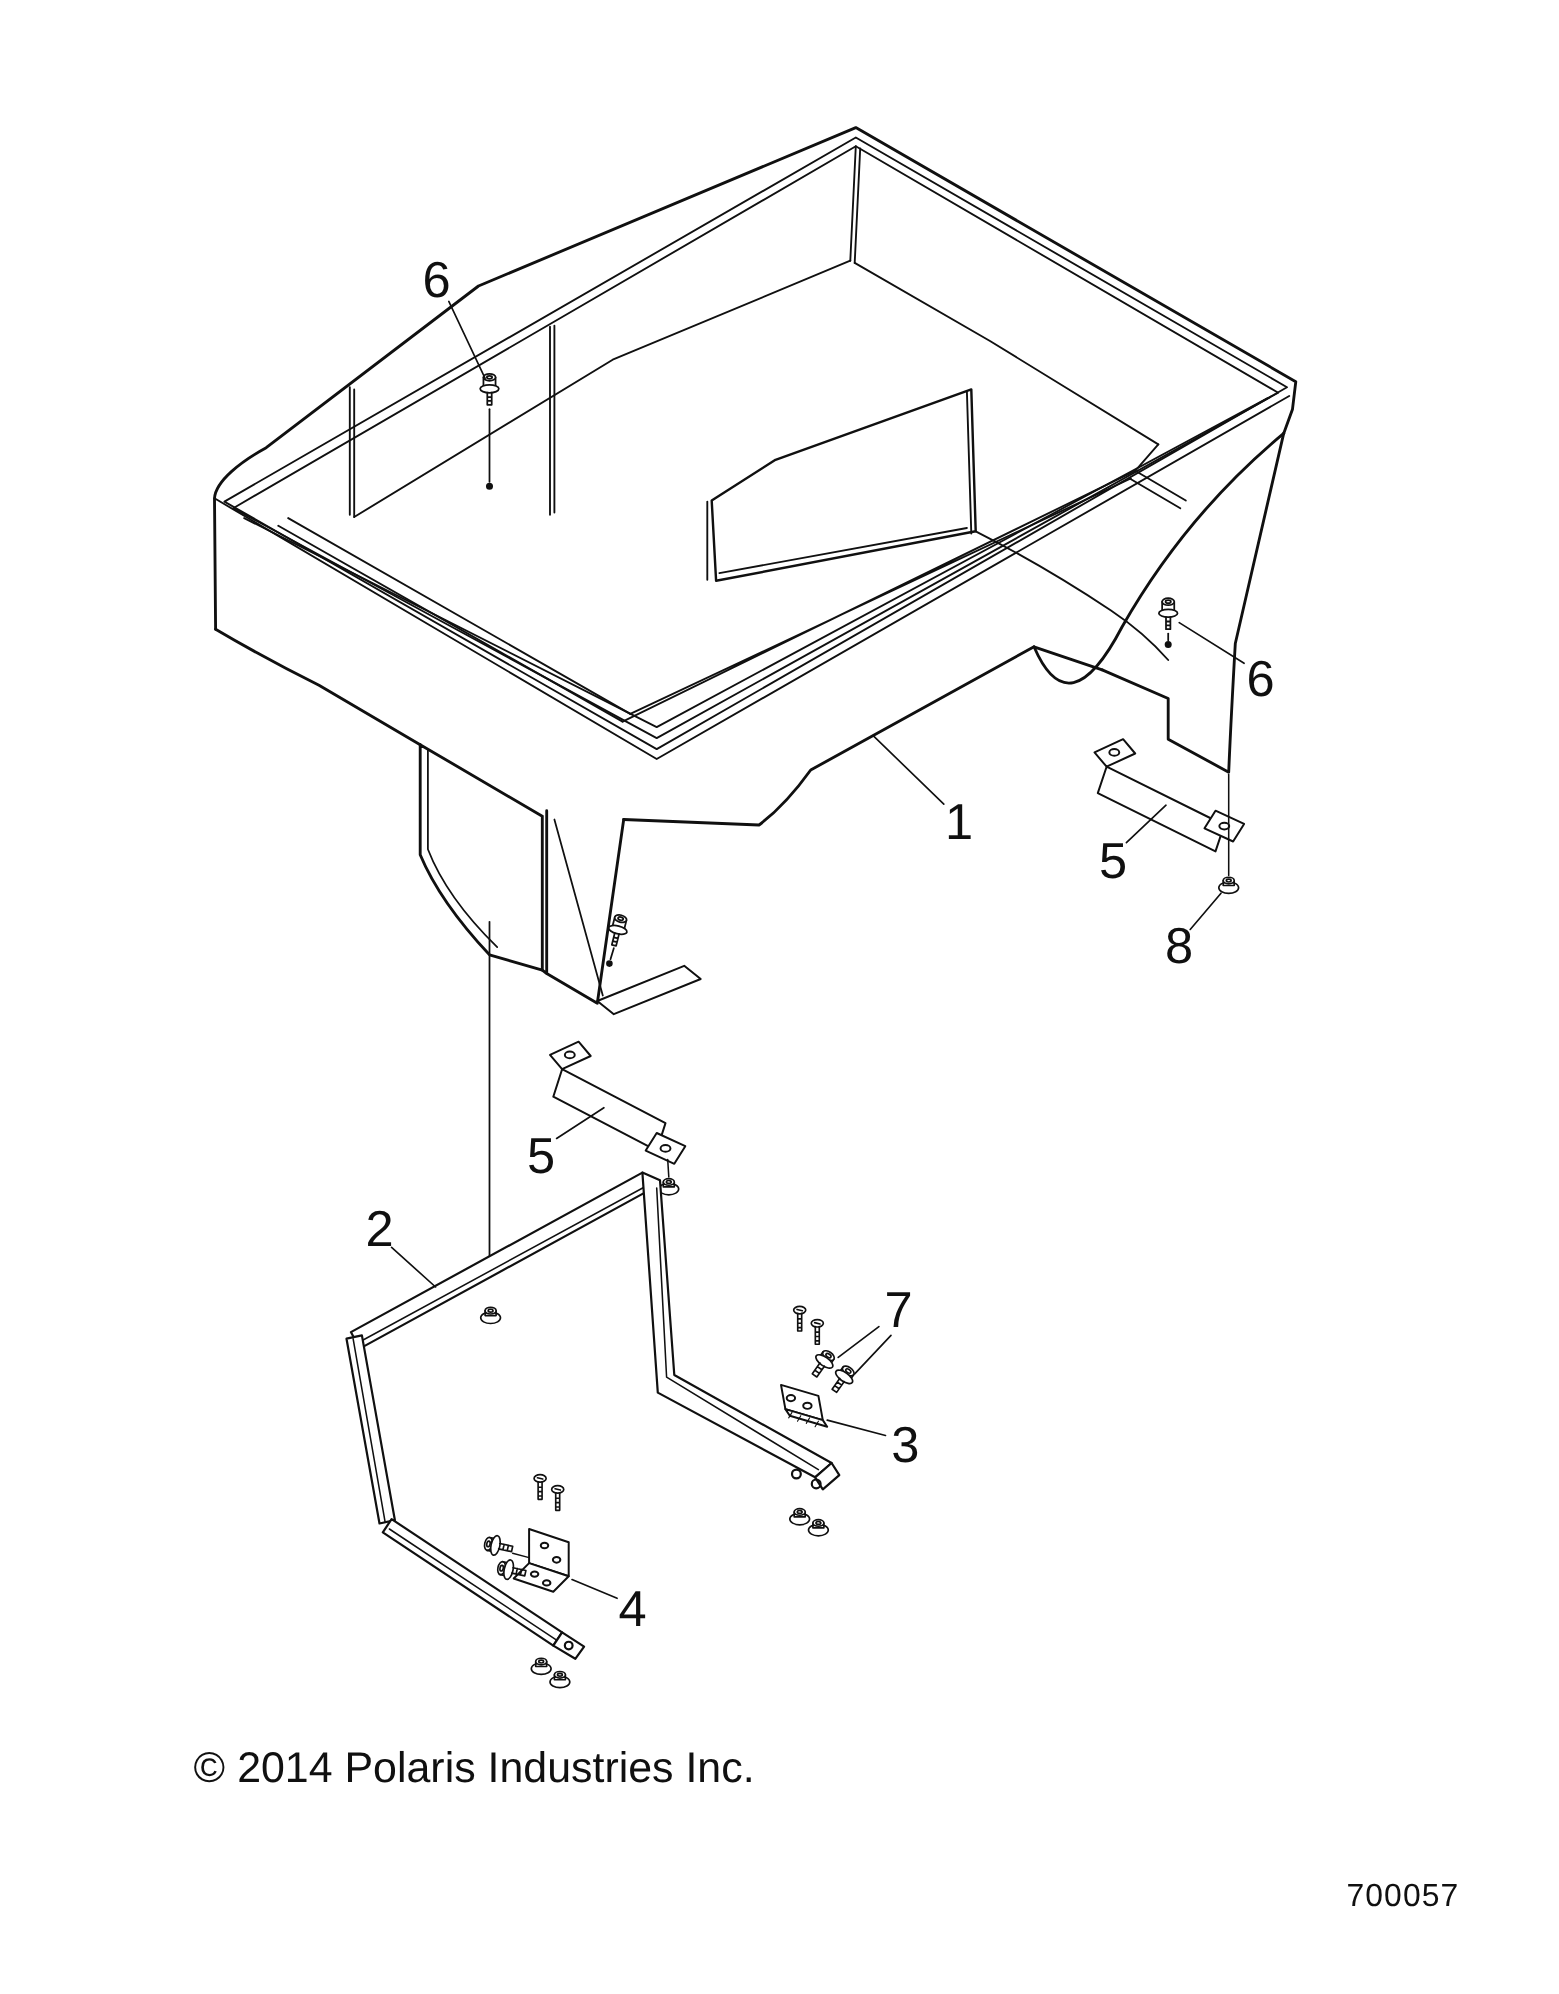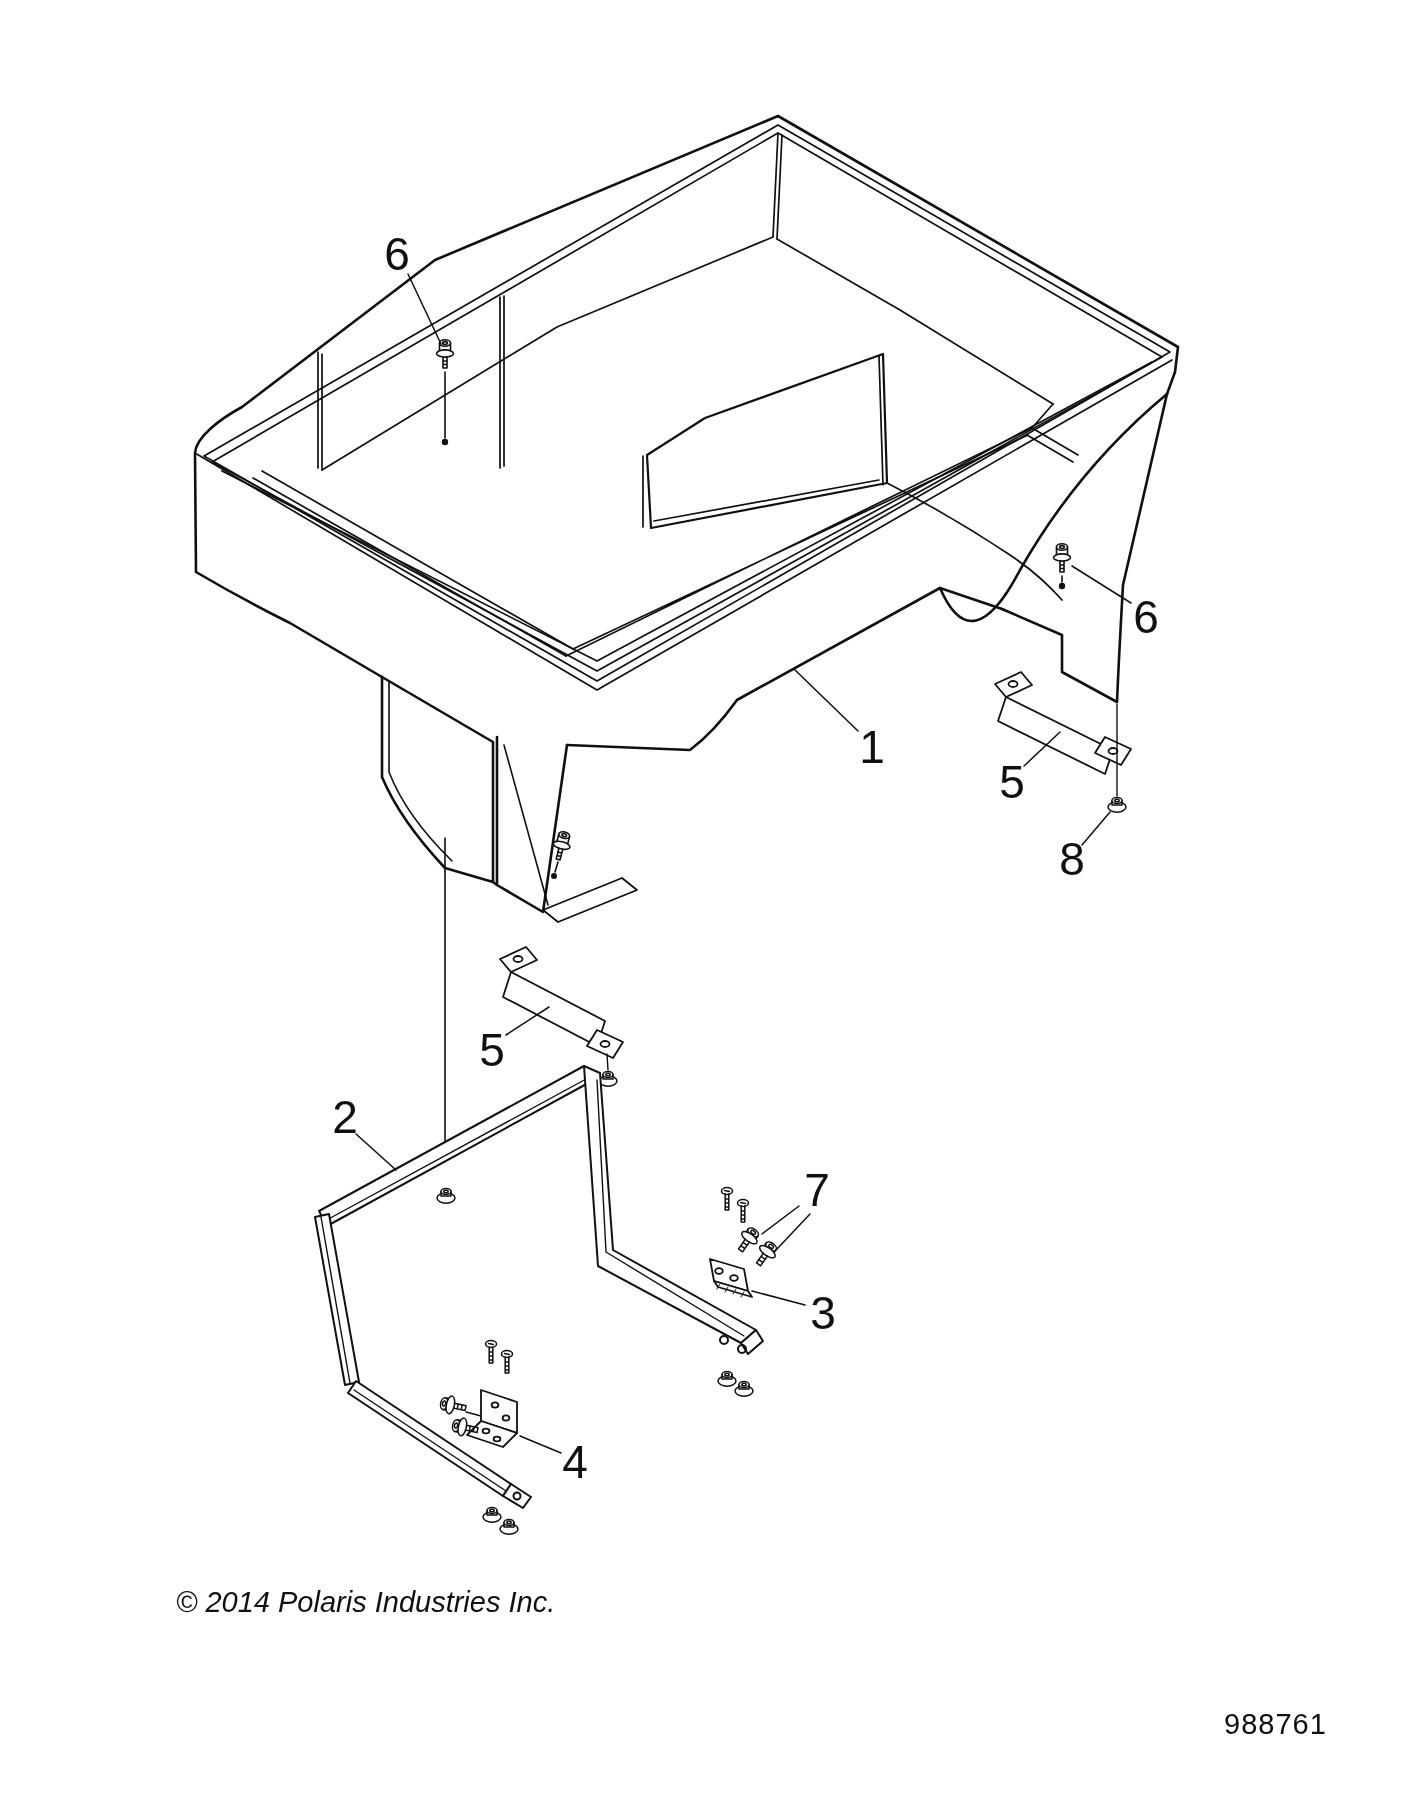--- a/index.html
+++ b/index.html
@@ -17,23 +17,22 @@
     font-size:46px;
     color:#101010;
     font-weight:400;
     letter-spacing:0px;
     line-height:1;
     user-select:none;
   }
   .footer-copyright{
     position:absolute;
     left:176px;top:1586px;
-    font-size:29px;
+    font-size:39px;
     color:#101010;
-    font-style:italic;
   }
   .footer-number{
     position:absolute;
     left:1224px;top:1708px;
     font-size:29px;
     color:#101010;
     letter-spacing:1px;
   }
 </style>
 </head>
@@ -228,15 +227,15 @@
   <div class="callout" style="left:872px;top:747px">1</div>
   <div class="callout" style="left:1012px;top:782px">5</div>
   <div class="callout" style="left:1072px;top:859px">8</div>
   <div class="callout" style="left:492px;top:1050px">5</div>
   <div class="callout" style="left:345px;top:1117px">2</div>
   <div class="callout" style="left:817px;top:1190px">7</div>
   <div class="callout" style="left:823px;top:1313px">3</div>
   <div class="callout" style="left:575px;top:1462px">4</div>
 
   <div class="footer-copyright">© 2014 Polaris Industries Inc.</div>
-  <div class="footer-number">988761</div>
+  <div class="footer-number">700057</div>
 
 </div>
 
 </body></html>

